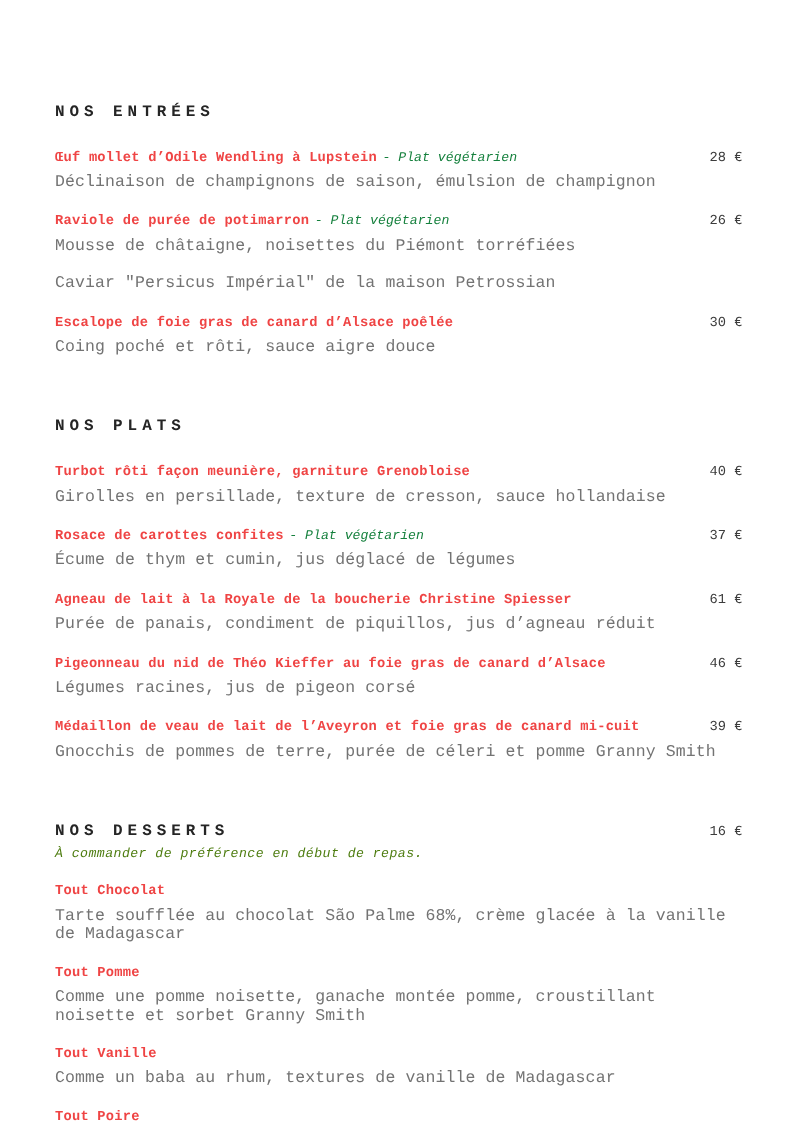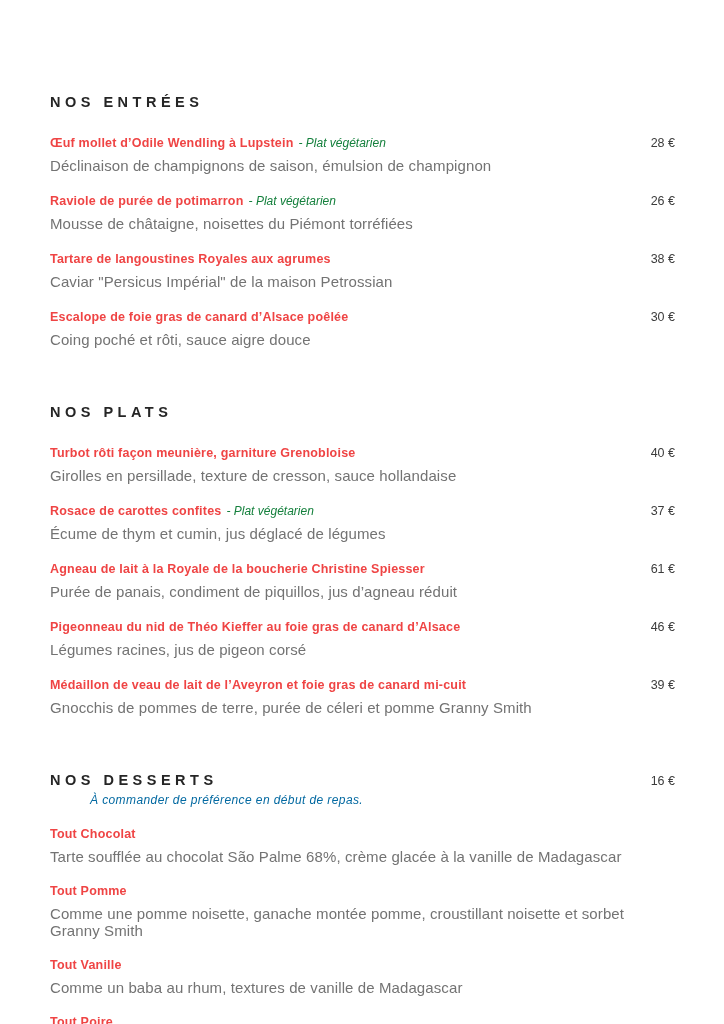--- a/index.html
+++ b/index.html
@@ -8,40 +8,39 @@
     font-family: "Liberation Sans", sans-serif;
     color: #2d2d2d;
     overflow: hidden;
   }
   .page {
     box-sizing: border-box;
     width: 724px; height: 1024px;
     padding: 94px 49px 0 50px;
     background: #ffffff;
   }
-  .section { margin-bottom: 56px; }
+  .section { margin-bottom: 56px; font-family: Liberation Mono, monospace; }
   .section-heading-row {
     display: flex;
     justify-content: space-between;
     align-items: baseline;
   }
   .section-heading {
     font-size: 14.5px;
     font-weight: 700;
     letter-spacing: 4.5px;
     color: #252525;
     text-transform: uppercase;
   }
   .section-note {
     font-size: 12px;
     font-style: italic;
-    color: #0369a1;
+    color: #4d7c0f;
     letter-spacing: 0.4px;
     margin-top: 5px;
-    margin-left: 40px;
   }
   .items { margin-top: 23px; }
   .menu-item { margin-bottom: 17px; }
   .item-top {
     display: flex;
     justify-content: space-between;
     align-items: baseline;
   }
   .item-name {
     font-size: 12.5px;
@@ -94,24 +93,20 @@
 
       <div class="menu-item">
         <div class="item-top">
           <div><span class="item-name">Raviole de purée de potimarron</span><span class="item-tag">- Plat végétarien</span></div>
           <div class="item-price">26 €</div>
         </div>
         <div class="item-desc">Mousse de châtaigne, noisettes du Piémont torréfiées</div>
       </div>
 
       <div class="menu-item">
-        <div class="item-top">
-          <div><span class="item-name">Tartare de langoustines Royales aux agrumes</span></div>
-          <div class="item-price">38 €</div>
-        </div>
         <div class="item-desc">Caviar "Persicus Impérial" de la maison Petrossian</div>
       </div>
 
       <div class="menu-item">
         <div class="item-top">
           <div><span class="item-name">Escalope de foie gras de canard d’Alsace poêlée</span></div>
           <div class="item-price">30 €</div>
         </div>
         <div class="item-desc">Coing poché et rôti, sauce aigre douce</div>
       </div>

